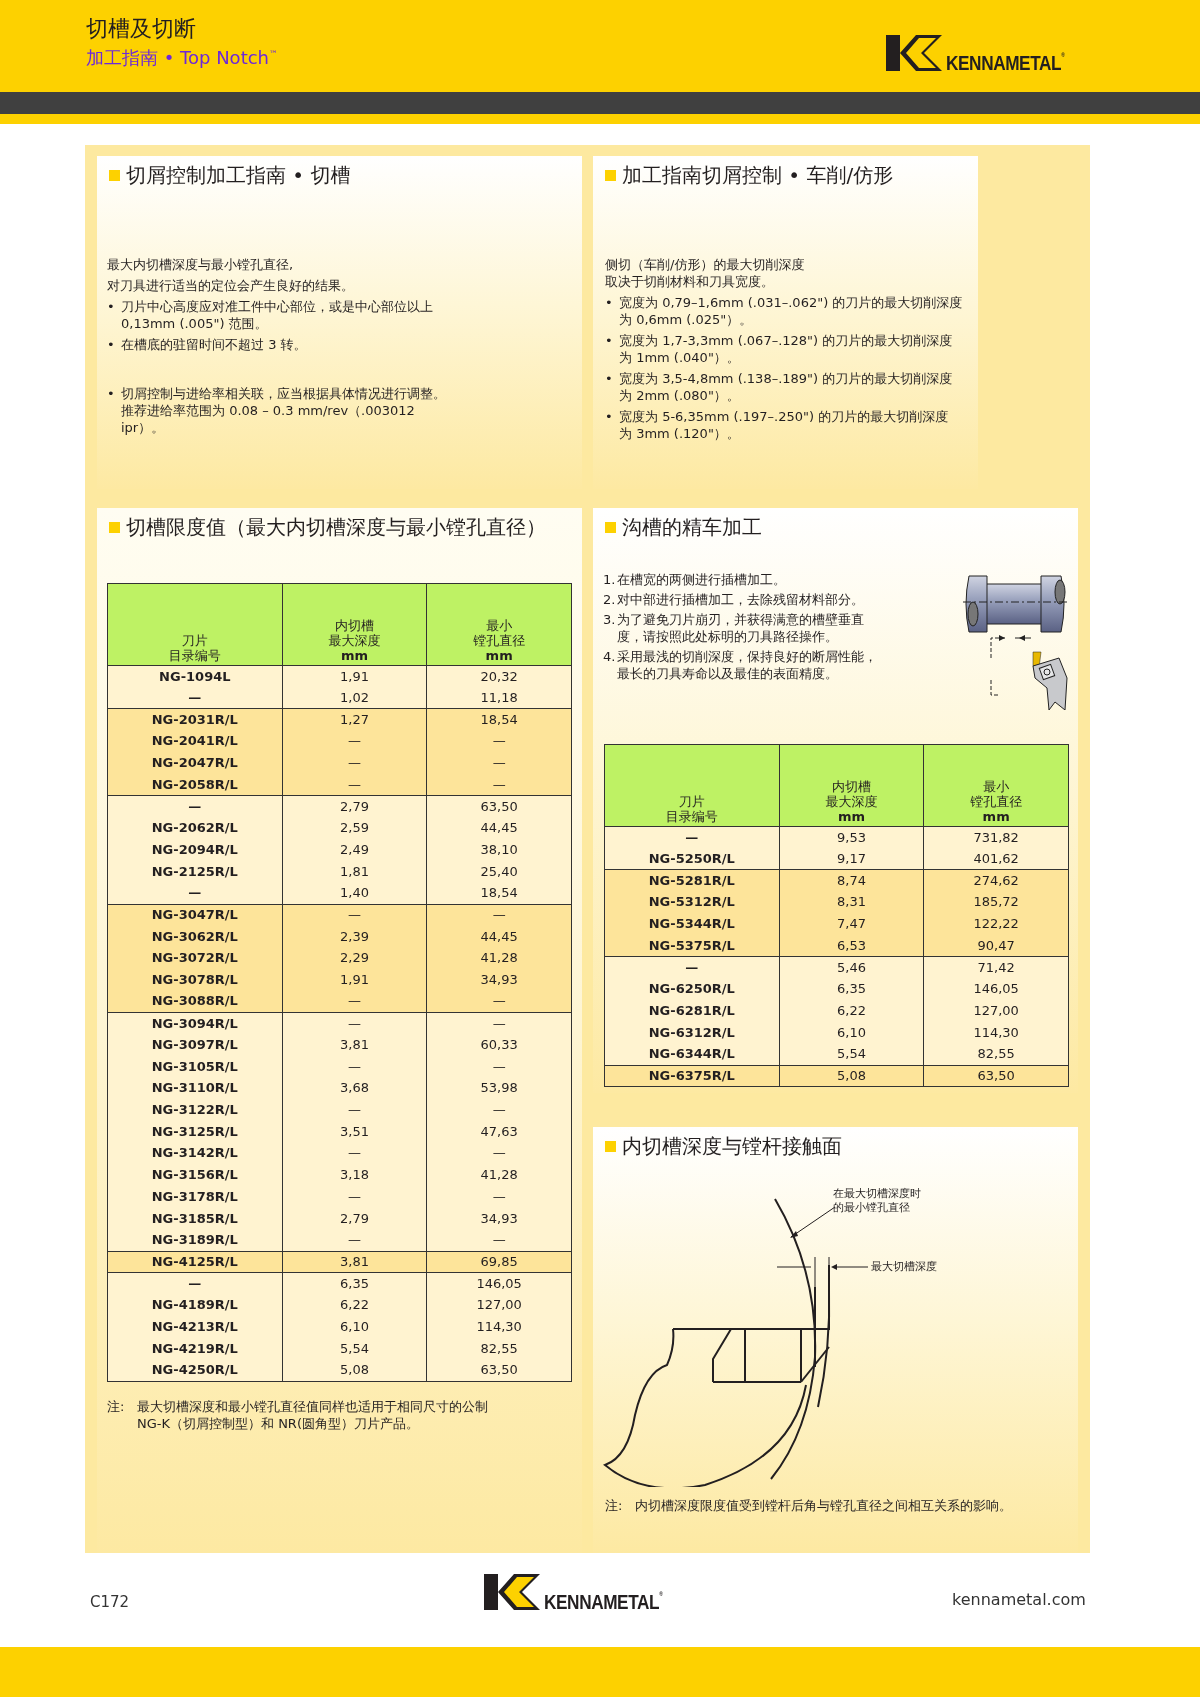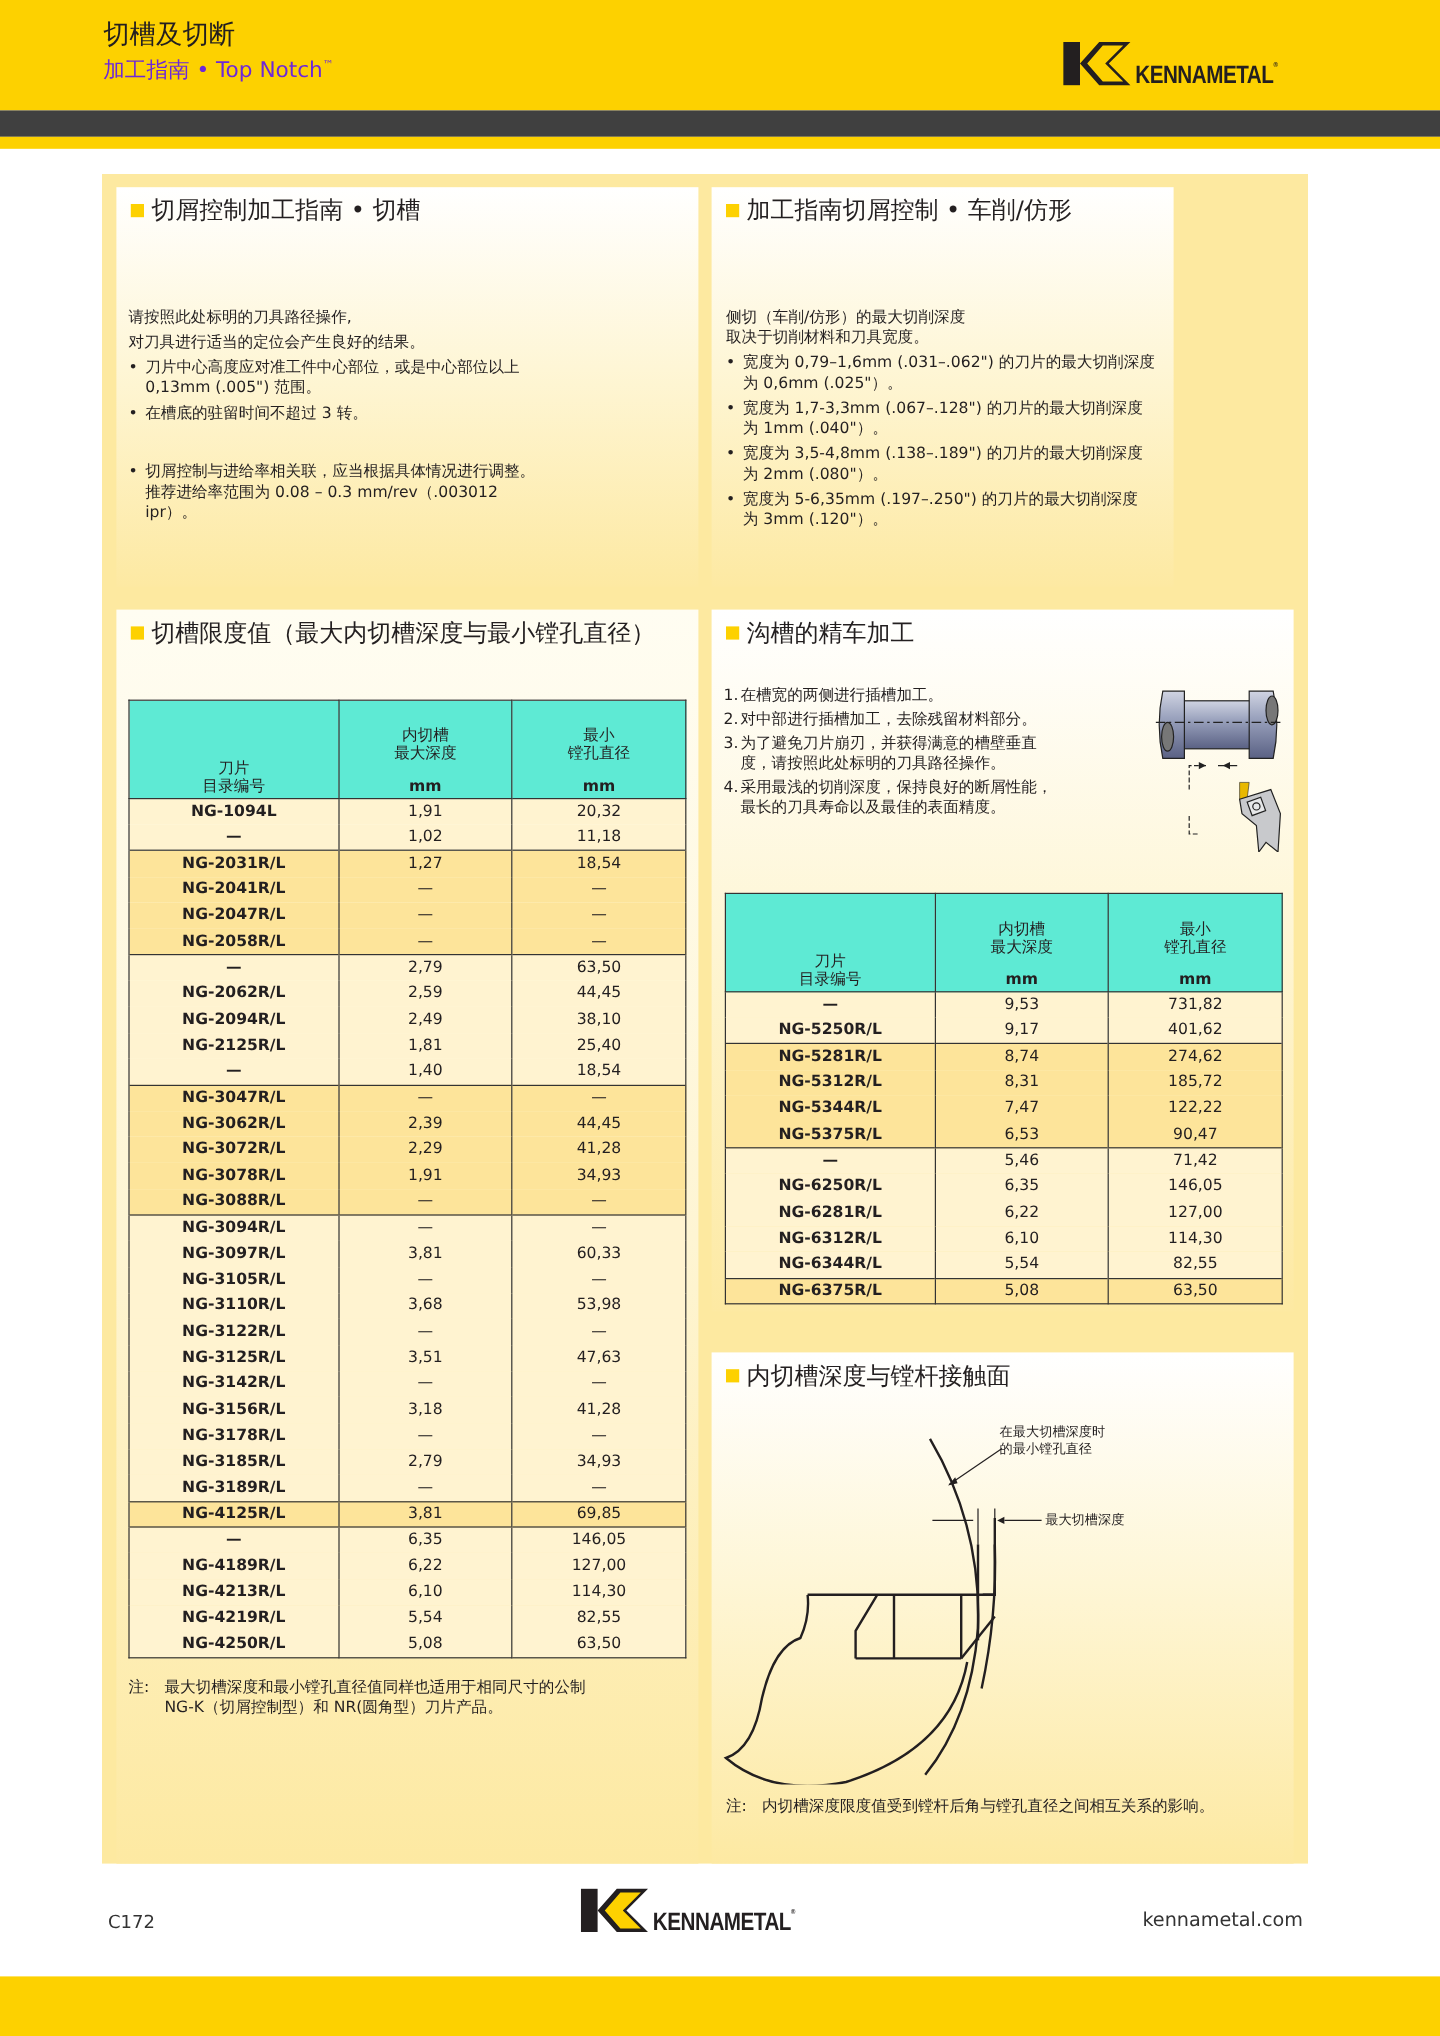--- a/index.html
+++ b/index.html
@@ -37,22 +37,22 @@
   .body-text { position: absolute; font-size: 13px; line-height: 17px; color: #231f20; }
   .body-text p { margin: 0; }
   .body-text ul { list-style: none; margin: 0; padding: 0; }
   .body-text li { position: relative; padding-left: 14px; margin-top: 4px; }
   .body-text li::before { content: "•"; position: absolute; left: 0; top: 0; }
   .body-text ol { list-style: none; margin: 0; padding: 0; }
   .body-text ol li { padding-left: 14px; margin-top: 3px; }
   .body-text ol li::before { content: attr(data-num); }
 
   table.spec { position: absolute; border-collapse: collapse; font-size: 13px; color: #231f20; }
-  table.spec th { background: #5eead4; font-weight: normal; font-size: 13px; border: 1.5px solid #333; vertical-align: bottom; text-align: center; line-height: 15px; padding: 0 2px 2px; }
-  table.spec th .unit { display: block; font-weight: bold; margin-top: 12px; }
+  table.spec th { background: #bef264; font-weight: normal; font-size: 13px; border: 1.5px solid #333; vertical-align: bottom; text-align: center; line-height: 15px; padding: 0 2px 2px; }
+  table.spec th .unit { display: block; font-weight: bold; }
   table.spec td { text-align: center; height: 21.7px; border-left: 1.5px solid #333; border-right: 1.5px solid #333; padding: 0; line-height: 20px; }
   table.spec td.cat { font-weight: bold; }
   table.spec tr.grp-start td { border-top: 1.5px solid #333; }
   table.spec tr.last td { border-bottom: 1.5px solid #333; }
   table.spec tbody.g-light td { background: #fff3d0; }
   table.spec tbody.g-dark td { background: #fde49a; }
 
   .t1 { left: 107px; top: 583px; width: 465px; }
   .t2 { left: 604px; top: 744px; width: 465px; }
 
@@ -88,21 +88,21 @@
 </div>
 
 <div class="main-area"></div>
 
 <div class="panel p1">
   <div class="panel-title">
       <span class="sq"></span>
       <span>切屑控制加工指南 • 切槽</span>
     </div>
   <div class="body-text" style="left:10px; top:100px; width:460px;">
-    <p style="margin-bottom:4px;">请按照此处标明的刀具路径操作,</p>
+    <p style="margin-bottom:4px;">最大内切槽深度与最小镗孔直径,</p>
     <p>对刀具进行适当的定位会产生良好的结果。</p>
     <ul>
       <li style="width:345px;">刀片中心高度应对准工件中心部位，或是中心部位以上 0,13mm (.005") 范围。</li>
       <li>在槽底的驻留时间不超过 3 转。</li>
       <li style="width:350px;margin-top:32px;">切屑控制与进给率相关联，应当根据具体情况进行调整。推荐进给率范围为 0.08 – 0.3 mm/rev（.003012 ipr）。</li>
     </ul>
   </div>
 </div>
 
 <div class="panel p2">

